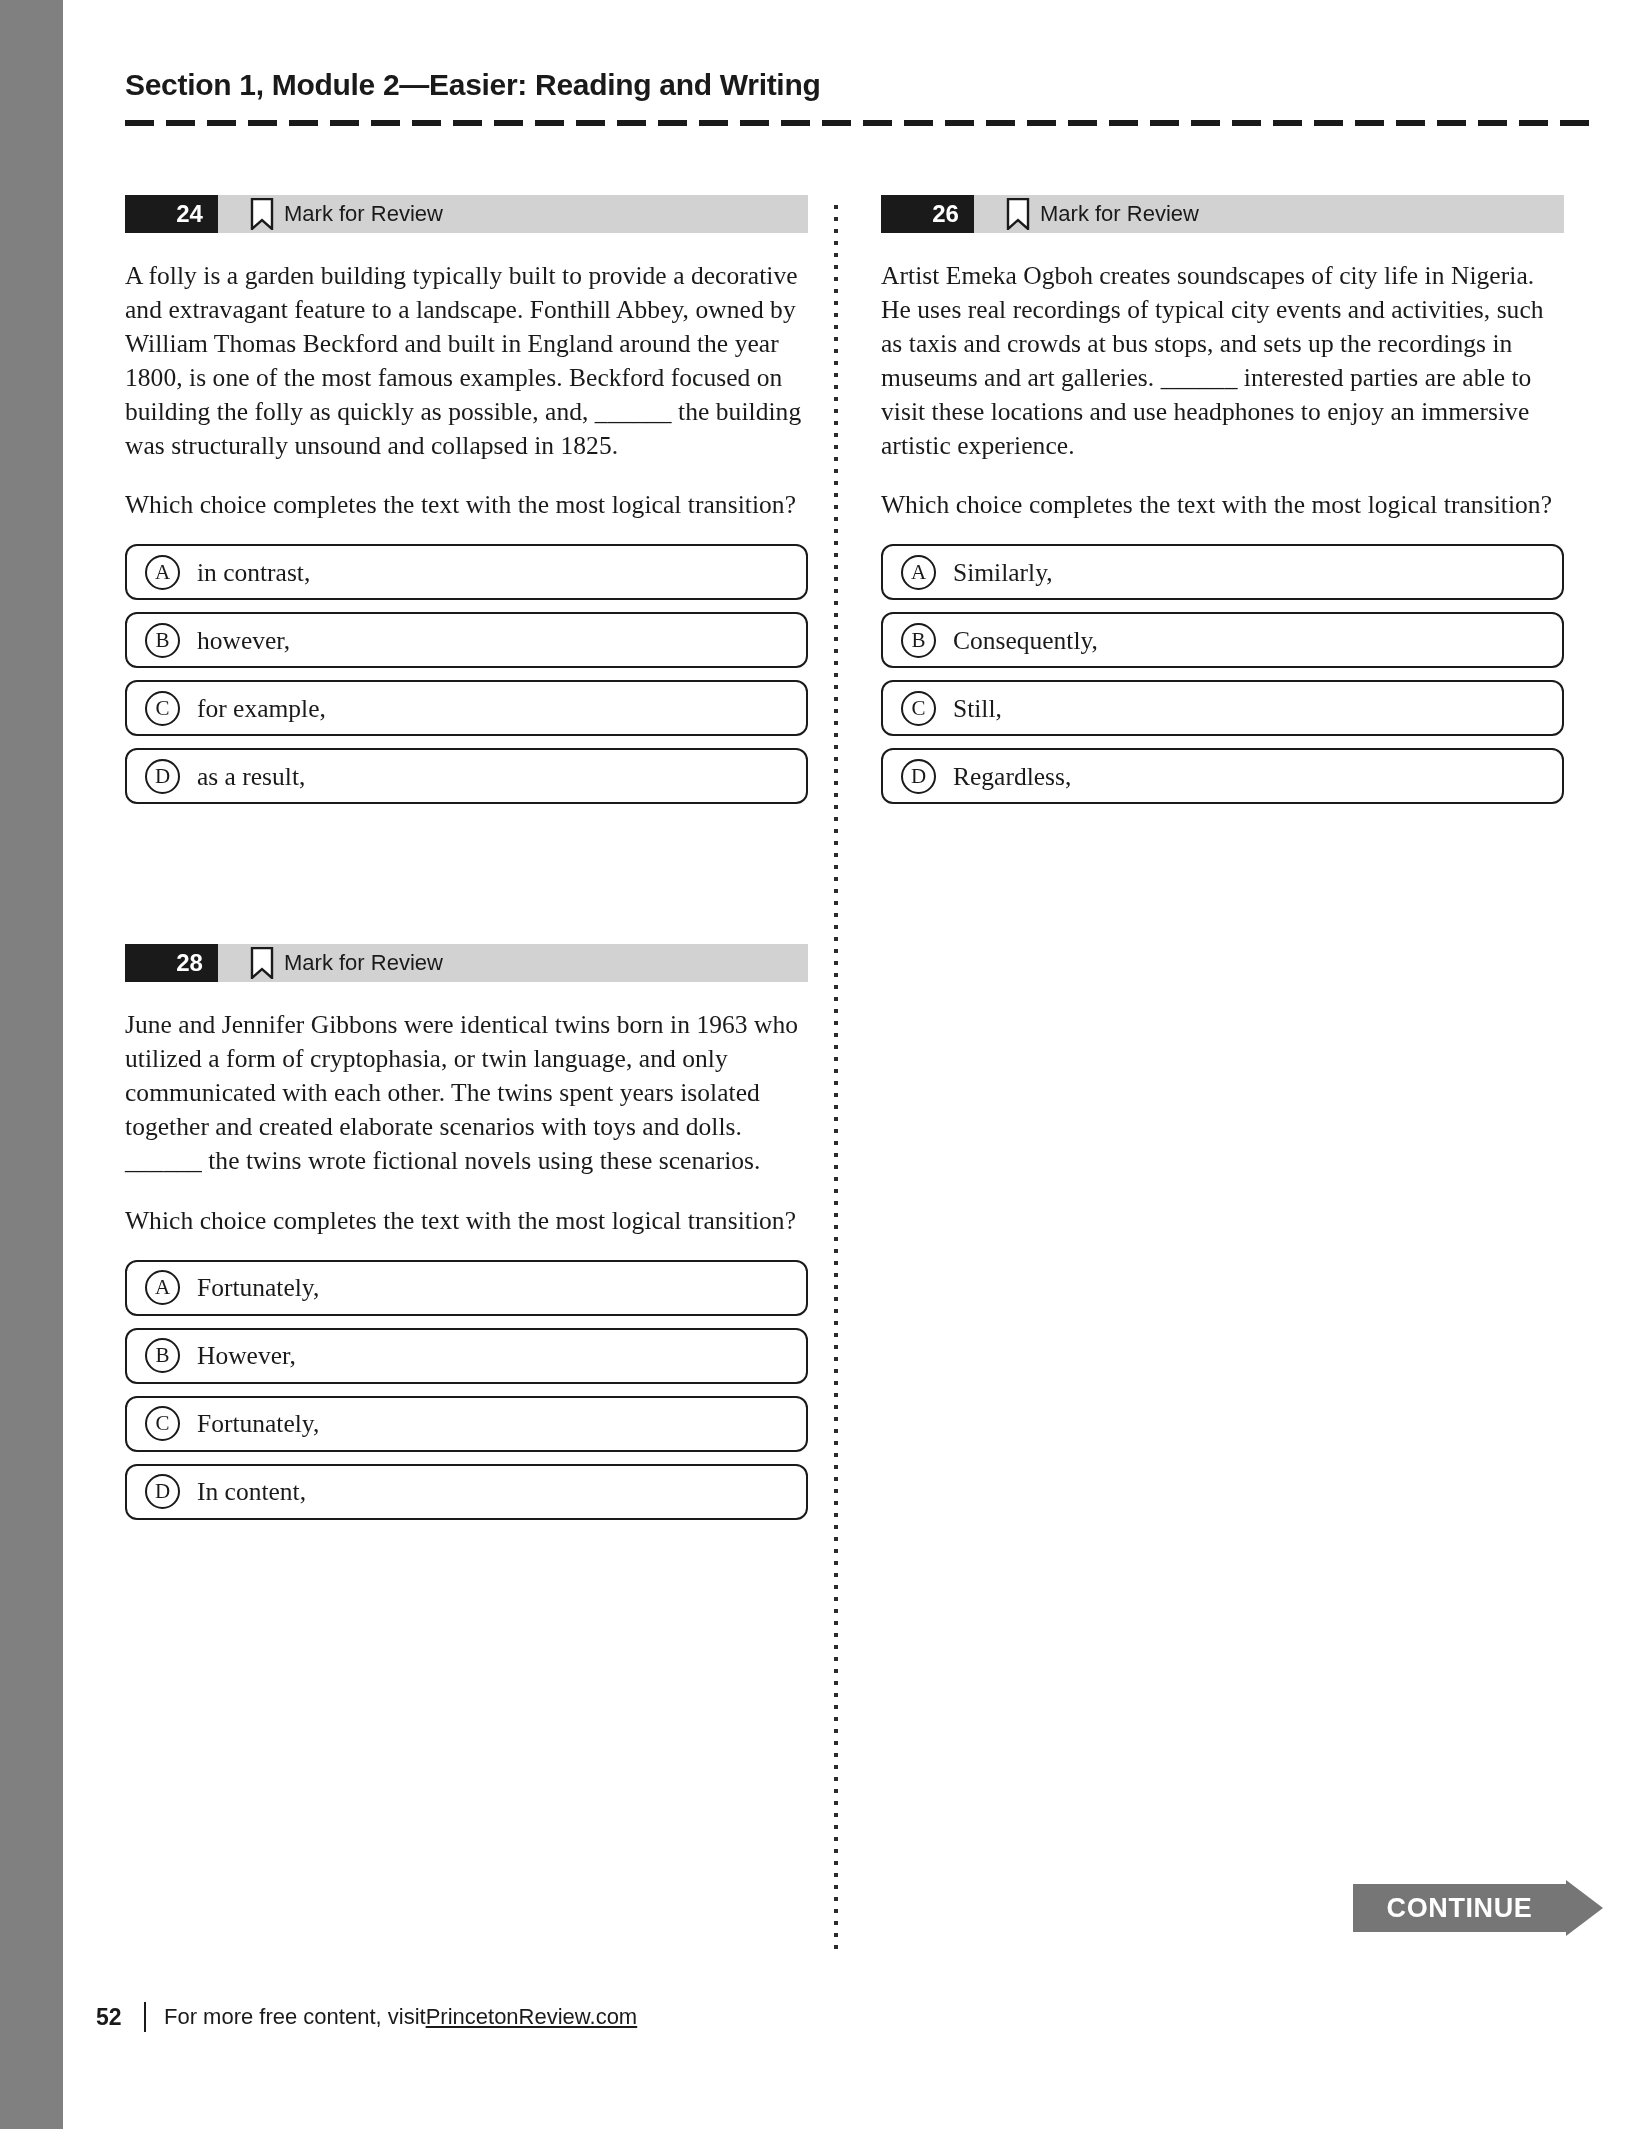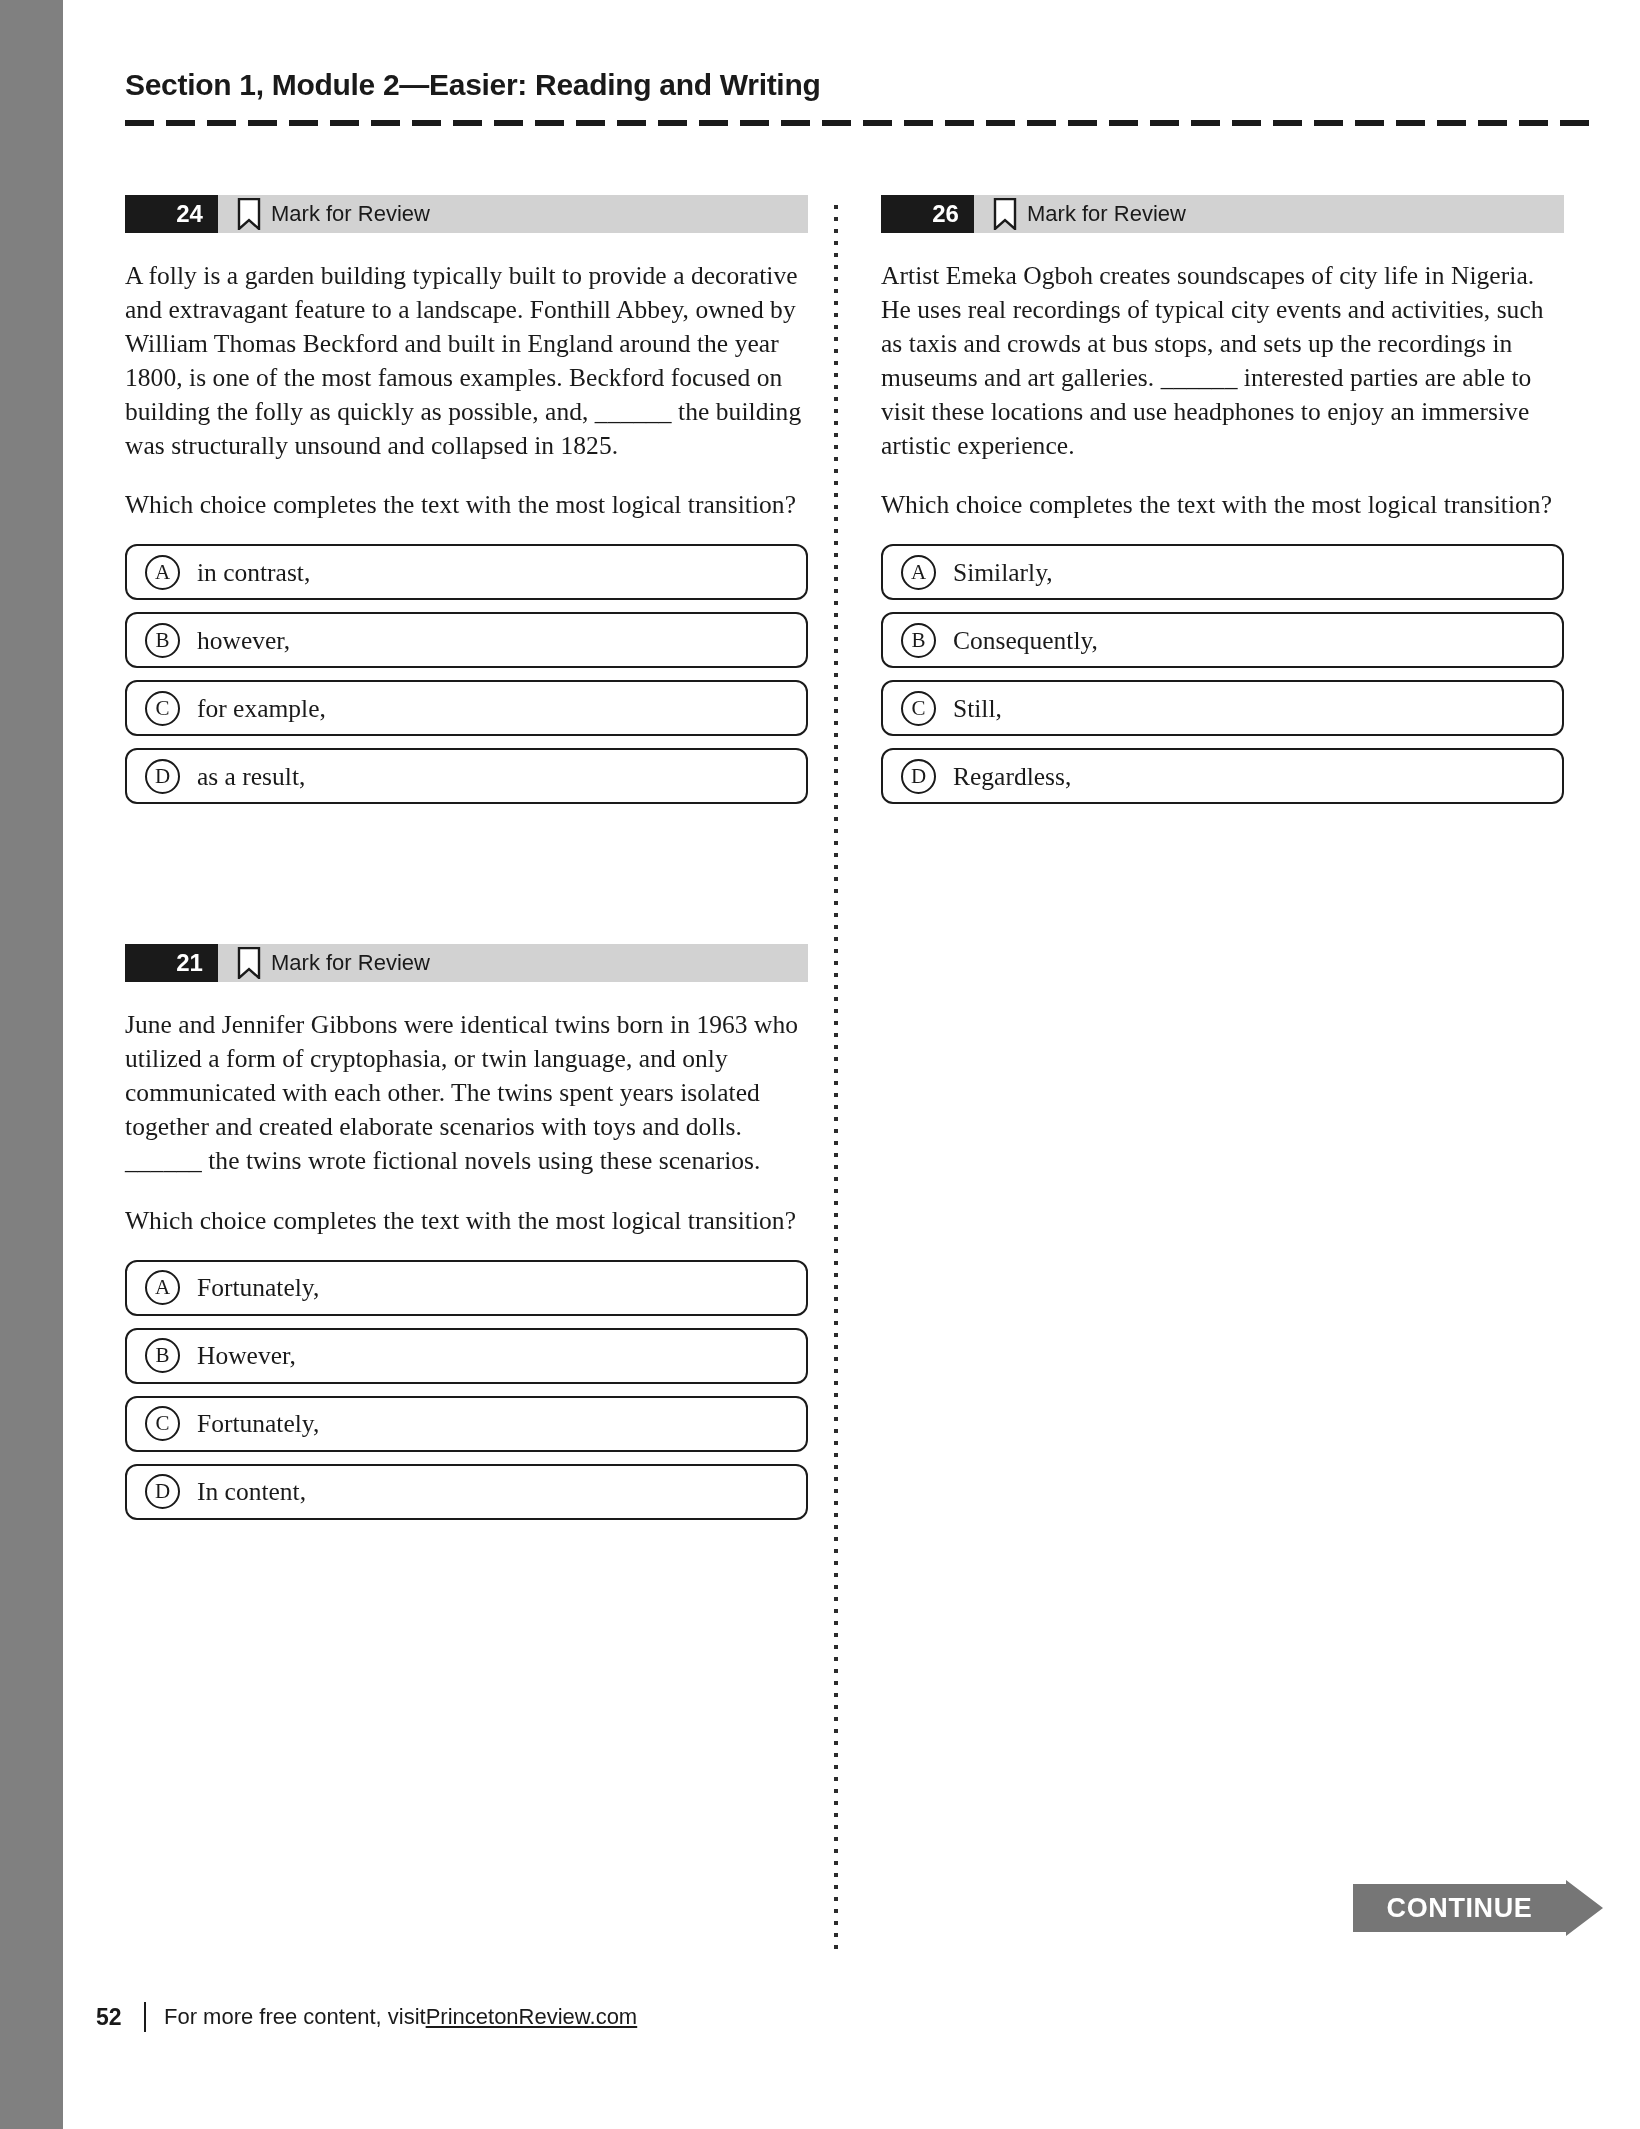--- a/index.html
+++ b/index.html
@@ -106,21 +106,21 @@
     display: flex;
     align-items: center;
     justify-content: center;
     flex: 0 0 auto;
     letter-spacing: -0.2px;
     padding-left: 36px;
   }
   .q-mark {
     display: flex;
     align-items: center;
-    padding-left: 19px;
+    padding-left: 32px;
     gap: 10px;
   }
   .bookmark-icon {
     width: 24px;
     height: 32px;
     display: block;
     flex: 0 0 auto;
   }
   .q-mark-label {
     font-family: "Liberation Sans", sans-serif;
@@ -289,21 +289,21 @@
           <span class="choice-letter">D</span>
           <span class="choice-text">as a result,</span>
         </div>
       </div>
     </div>
 
     <div class="q-gap"></div>
 
     <div class="question">
       <div class="q-headbar">
-        <div class="q-number">21</div>
+        <div class="q-number">28</div>
         <div class="q-mark">
           <svg class="bookmark-icon" viewBox="0 0 24 32">
             <path d="M2 1 H22 V31 L12 22 L2 31 Z" fill="#ffffff" stroke="#1a1a1a" stroke-width="2.4" stroke-linejoin="miter"></path>
           </svg>
           <span class="q-mark-label">Mark for Review</span>
         </div>
       </div>
       <div class="q-passage">June and Jennifer Gibbons were identical twins born in 1963 who utilized a form of cryptophasia, or twin language, and only communicated with each other. The twins spent years isolated together and created elaborate scenarios with toys and dolls. ______ the twins wrote fictional novels using these scenarios.</div>
       <div class="q-prompt">Which choice completes the text with the most logical transition?</div>
       <div class="choices">

